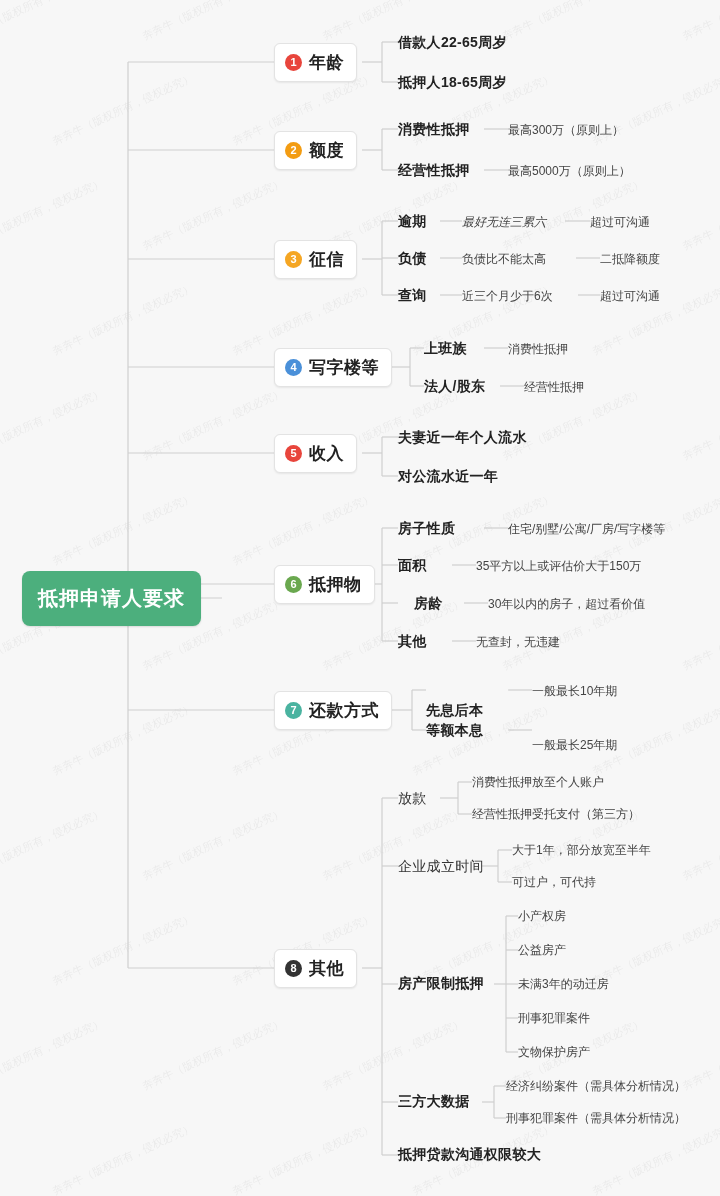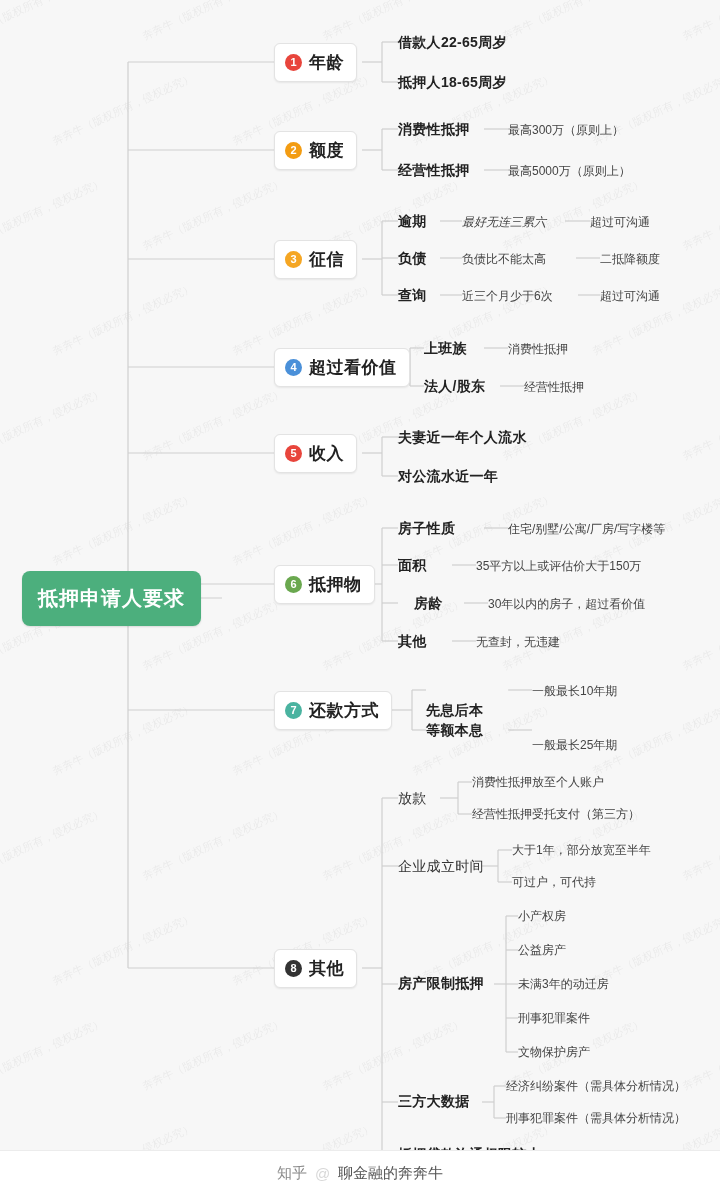--- a/index.html
+++ b/index.html
@@ -307,21 +307,21 @@
   <div class="node l2" style="left:398px; top:287px;">查询</div>
   <div class="node l3" style="left:462px; top:214px;font-style:italic;">最好无连三累六</div>
   <div class="node l3" style="left:590px; top:214px;">超过可沟通</div>
   <div class="node l3" style="left:462px; top:251px;">负债比不能太高</div>
   <div class="node l3" style="left:600px; top:251px;">二抵降额度</div>
   <div class="node l3" style="left:462px; top:288px;">近三个月少于6次</div>
   <div class="node l3" style="left:600px; top:288px;">超过可沟通</div>
 
   <div class="node l1" style="left:274px; top:348px;">
     <span class="num" style="background:#4a90d9">4</span>
-    <span class="lbl">超过看价值</span>
+    <span class="lbl">写字楼等</span>
   </div>
   <div class="node l2" style="left:424px; top:340px;">上班族</div>
   <div class="node l2" style="left:424px; top:378px;">法人/股东</div>
   <div class="node l3" style="left:508px; top:341px;">消费性抵押</div>
   <div class="node l3" style="left:524px; top:379px;">经营性抵押</div>
 
   <div class="node l1" style="left:274px; top:434px;">
     <span class="num" style="background:#e8453c">5</span>
     <span class="lbl">收入</span>
   </div>
@@ -369,19 +369,14 @@
   <div class="node l3" style="left:518px; top:976px;">未满3年的动迁房</div>
   <div class="node l3" style="left:518px; top:1010px;">刑事犯罪案件</div>
   <div class="node l3" style="left:518px; top:1044px;">文物保护房产</div>
 
   <div class="node l2" style="left:398px; top:1093px;">三方大数据</div>
   <div class="node l3" style="left:506px; top:1078px;">经济纠纷案件（需具体分析情况）</div>
   <div class="node l3" style="left:506px; top:1110px;">刑事犯罪案件（需具体分析情况）</div>
 
   <div class="node l2" style="left:398px; top:1146px;">抵押贷款沟通权限较大</div>
 
-  <div class="footer">
-    <span class="zhihu">知乎</span>
-    <span class="sep">@</span>
-    <span class="author">聊金融的奔奔牛</span>
-  </div>
 
 </div>
 
 </body></html>

